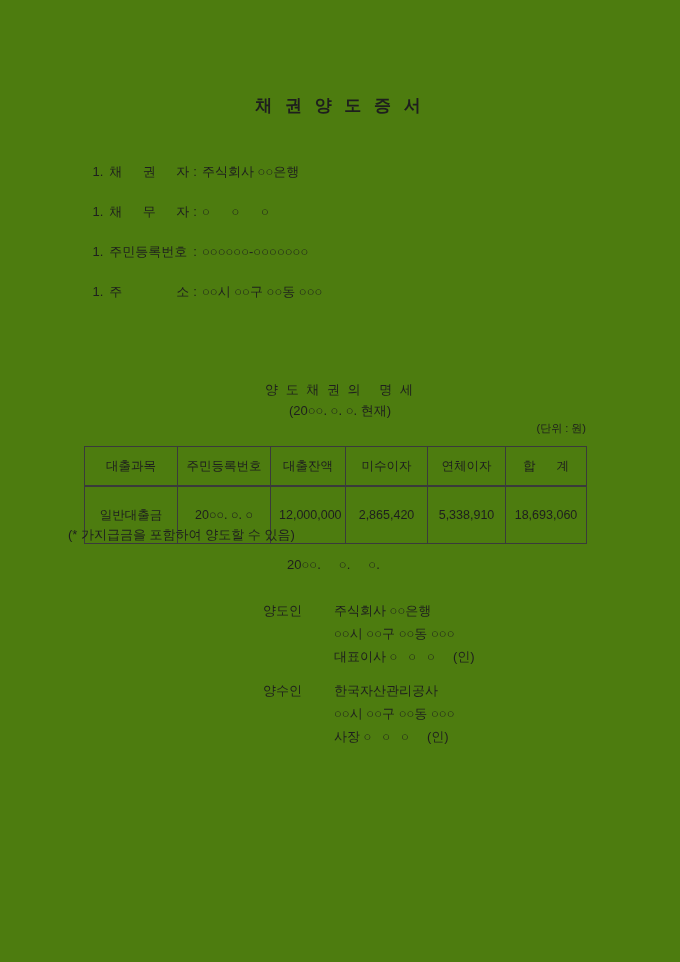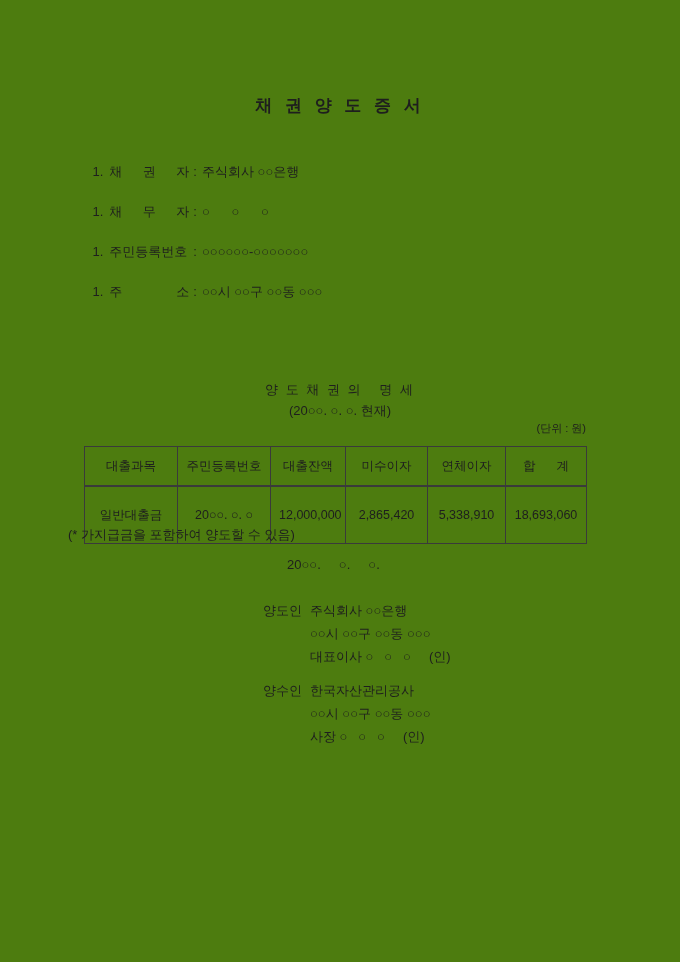--- a/index.html
+++ b/index.html
@@ -96,21 +96,21 @@
     position: absolute;
     top: 557px; left: 287px;
     white-space: pre;
   }
   .sig-block {
     position: absolute;
     left: 263px;
     display: flex;
     align-items: flex-start;
   }
-  .sig-block .role { margin-right: 8px; line-height: 23px; }
+  .sig-block .role { margin-right: 32px; line-height: 23px; }
   .sig-block .sig-lines div { line-height: 23px; white-space: pre; }
   .sig-1 { top: 599px; }
   .sig-2 { top: 679px; }
 </style>
 </head>
 <body>
 
 <div class="page">
 
   <div class="doc-title">채 권 양 도 증 서</div>

